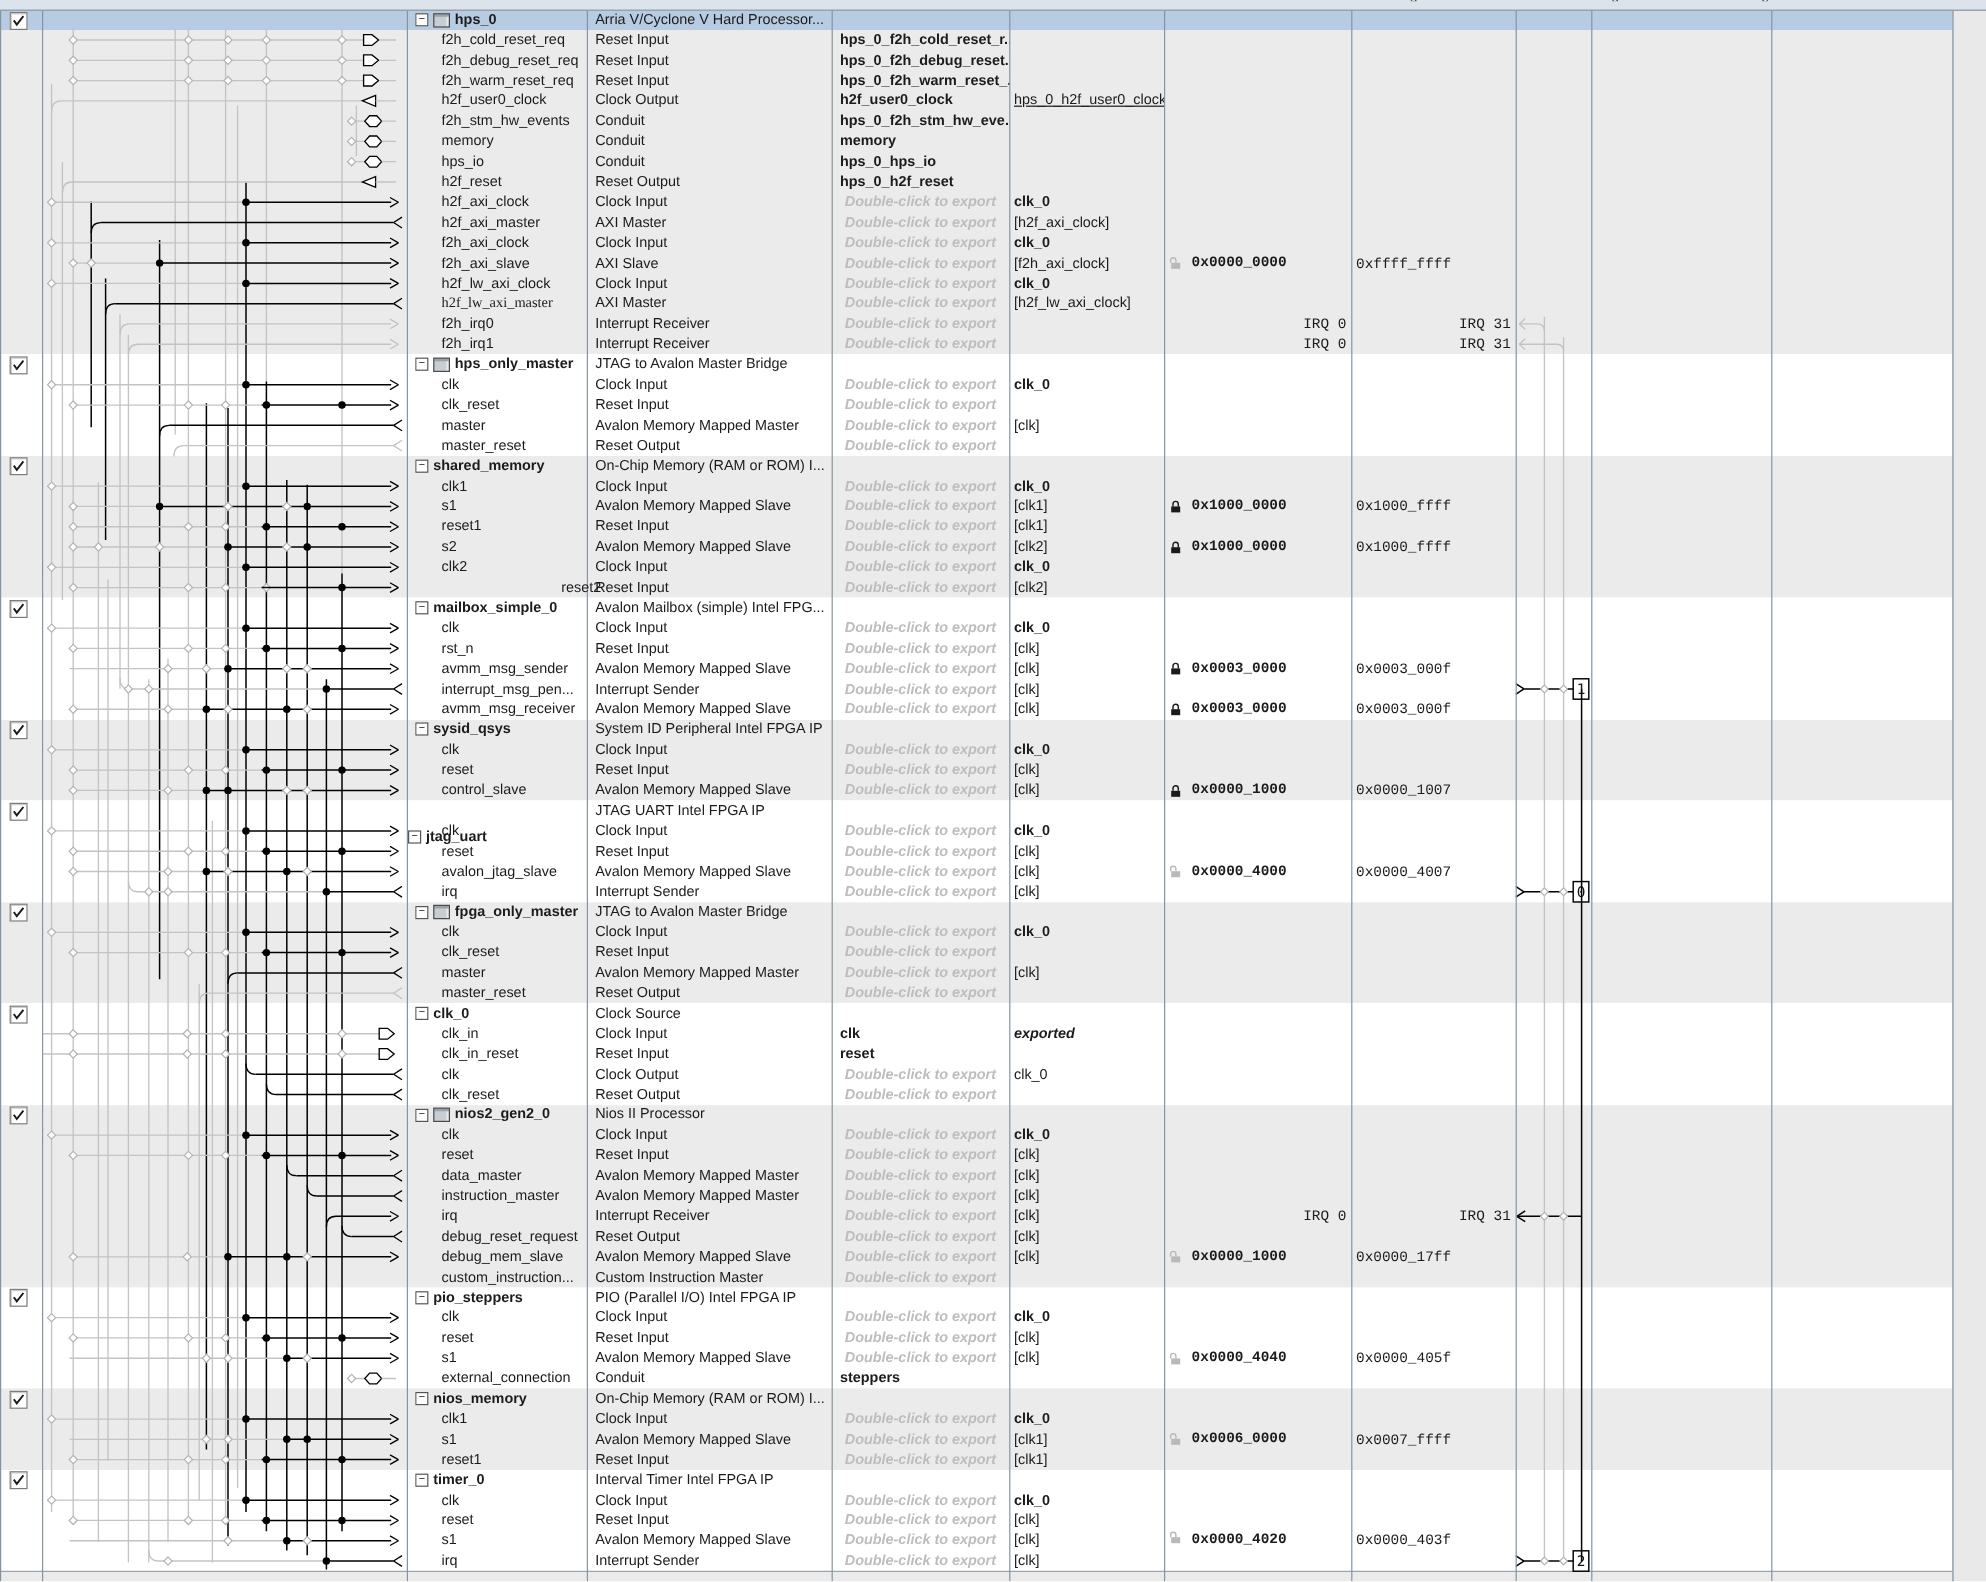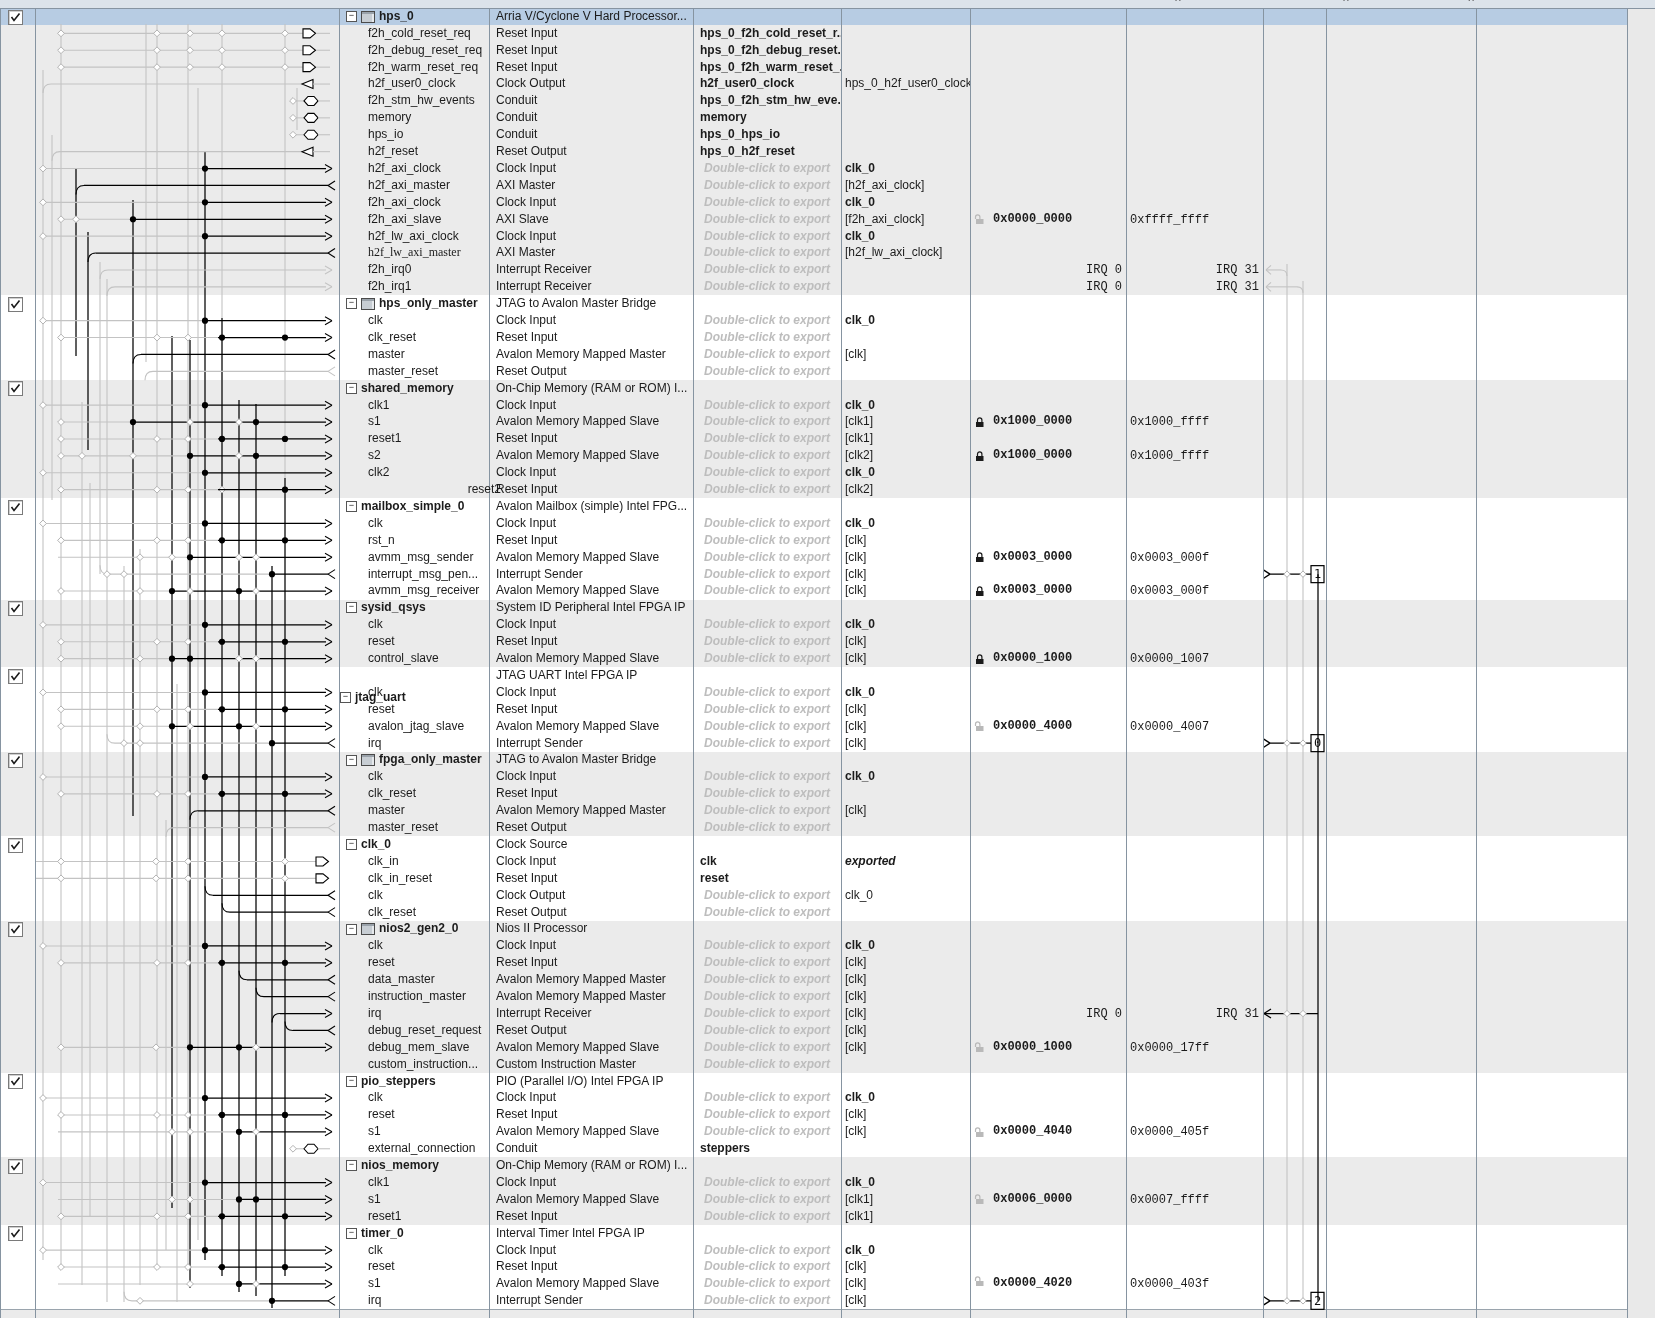--- a/index.html
+++ b/index.html
@@ -546,21 +546,21 @@
       <div class="cell" style="left: 700px; width: 141px; top: 24.7px;"><span class="bold">hps_0_f2h_cold_reset_r...</span></div>
       <div class="cell" style="left: 368px; width: 121px; top: 41.6px;">f2h_debug_reset_req</div>
       <div class="cell" style="left: 496px; width: 197px; top: 41.6px;">Reset Input</div>
       <div class="cell" style="left: 700px; width: 141px; top: 41.6px;"><span class="bold">hps_0_f2h_debug_reset...</span></div>
       <div class="cell" style="left: 368px; width: 121px; top: 58.5px;">f2h_warm_reset_req</div>
       <div class="cell" style="left: 496px; width: 197px; top: 58.5px;">Reset Input</div>
       <div class="cell" style="left: 700px; width: 141px; top: 58.5px;"><span class="bold">hps_0_f2h_warm_reset_...</span></div>
       <div class="cell" style="left: 368px; width: 121px; top: 75.4px;">h2f_user0_clock</div>
       <div class="cell" style="left: 496px; width: 197px; top: 75.4px;">Clock Output</div>
       <div class="cell" style="left: 700px; width: 141px; top: 75.4px;"><span class="bold">h2f_user0_clock</span></div>
-      <div class="cell" style="left: 845px; width: 125px; top: 75.4px;"><span style="">hps_0_h2f_user0_clock</span></div>
+      <div class="cell" style="left: 845px; width: 125px; top: 75.4px; text-decoration: underline;"><span style="">hps_0_h2f_user0_clock</span></div>
       <div class="cell" style="left: 368px; width: 121px; top: 92.3px;">f2h_stm_hw_events</div>
       <div class="cell" style="left: 496px; width: 197px; top: 92.3px;">Conduit</div>
       <div class="cell" style="left: 700px; width: 141px; top: 92.3px;"><span class="bold">hps_0_f2h_stm_hw_eve...</span></div>
       <div class="cell" style="left: 368px; width: 121px; top: 109.2px;">memory</div>
       <div class="cell" style="left: 496px; width: 197px; top: 109.2px;">Conduit</div>
       <div class="cell" style="left: 700px; width: 141px; top: 109.2px;"><span class="bold">memory</span></div>
       <div class="cell" style="left: 368px; width: 121px; top: 126.1px;">hps_io</div>
       <div class="cell" style="left: 496px; width: 197px; top: 126.1px;">Conduit</div>
       <div class="cell" style="left: 700px; width: 141px; top: 126.1px;"><span class="bold">hps_0_hps_io</span></div>
       <div class="cell" style="left: 368px; width: 121px; top: 143px;">h2f_reset</div>

